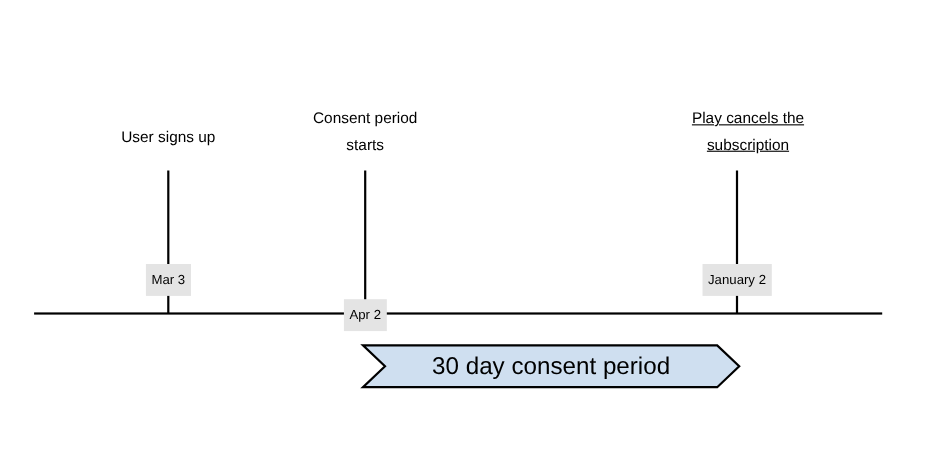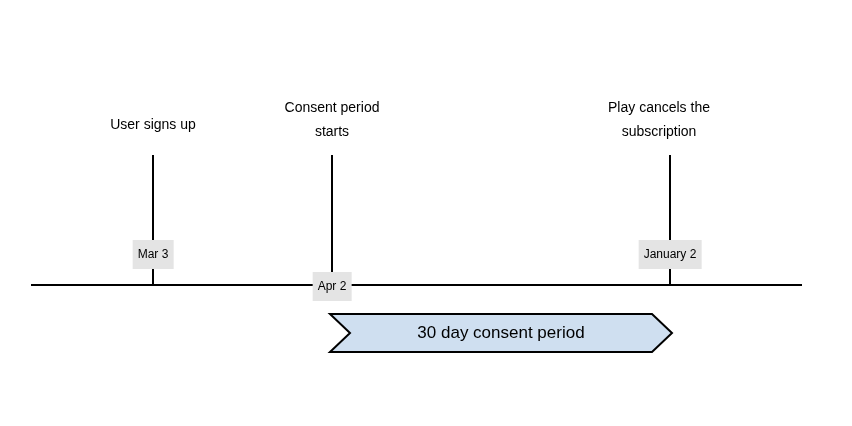--- a/index.html
+++ b/index.html
@@ -80,42 +80,42 @@
   }
   .banner-label {
     position: absolute;
     left: 0;
     top: 0;
     width: 342px;
     height: 38px;
     display: flex;
     align-items: center;
     justify-content: center;
-    font-size: 17px;
+    font-size: 22px;
     color: #000000;
     pointer-events: none;
   }
 </style>
 </head>
 <body>
 
 <div id="diagram">
 
   <div class="axis-line"></div>
 
   <div class="event-label" style="left:153px; top:112px; width:200px;">User signs up</div>
   <div class="tick" style="left:152px; top:155px; height:130px;"></div>
   <div class="date-chip" style="left:153px; top:240px;">Mar 3</div>
 
   <div class="event-label" style="left:332px; top:95px; width:200px;">Consent period
 starts</div>
   <div class="tick" style="left:331px; top:155px; height:130px;"></div>
   <div class="date-chip" style="left:332px; top:240px;margin-top:32px;">Apr 2</div>
 
-  <div class="event-label" style="left:659px; top:95px; width:210px;">Play cancels the
+  <div class="event-label" style="left:680px; top:95px; width:210px;text-decoration:underline;">Play cancels the
 subscription</div>
   <div class="tick" style="left:669px; top:155px; height:130px;"></div>
   <div class="date-chip" style="left:670px; top:240px;">January 2</div>
 
   <div class="banner">
     <svg viewBox="0 0 342 38" xmlns="http://www.w3.org/2000/svg">
       <polygon points="0,0 322,0 342,19 322,38 0,38 20,19" fill="#cfdff0" stroke="#000000" stroke-width="2" stroke-linejoin="miter"></polygon>
     </svg>
     <div class="banner-label">30 day consent period</div>
   </div>

